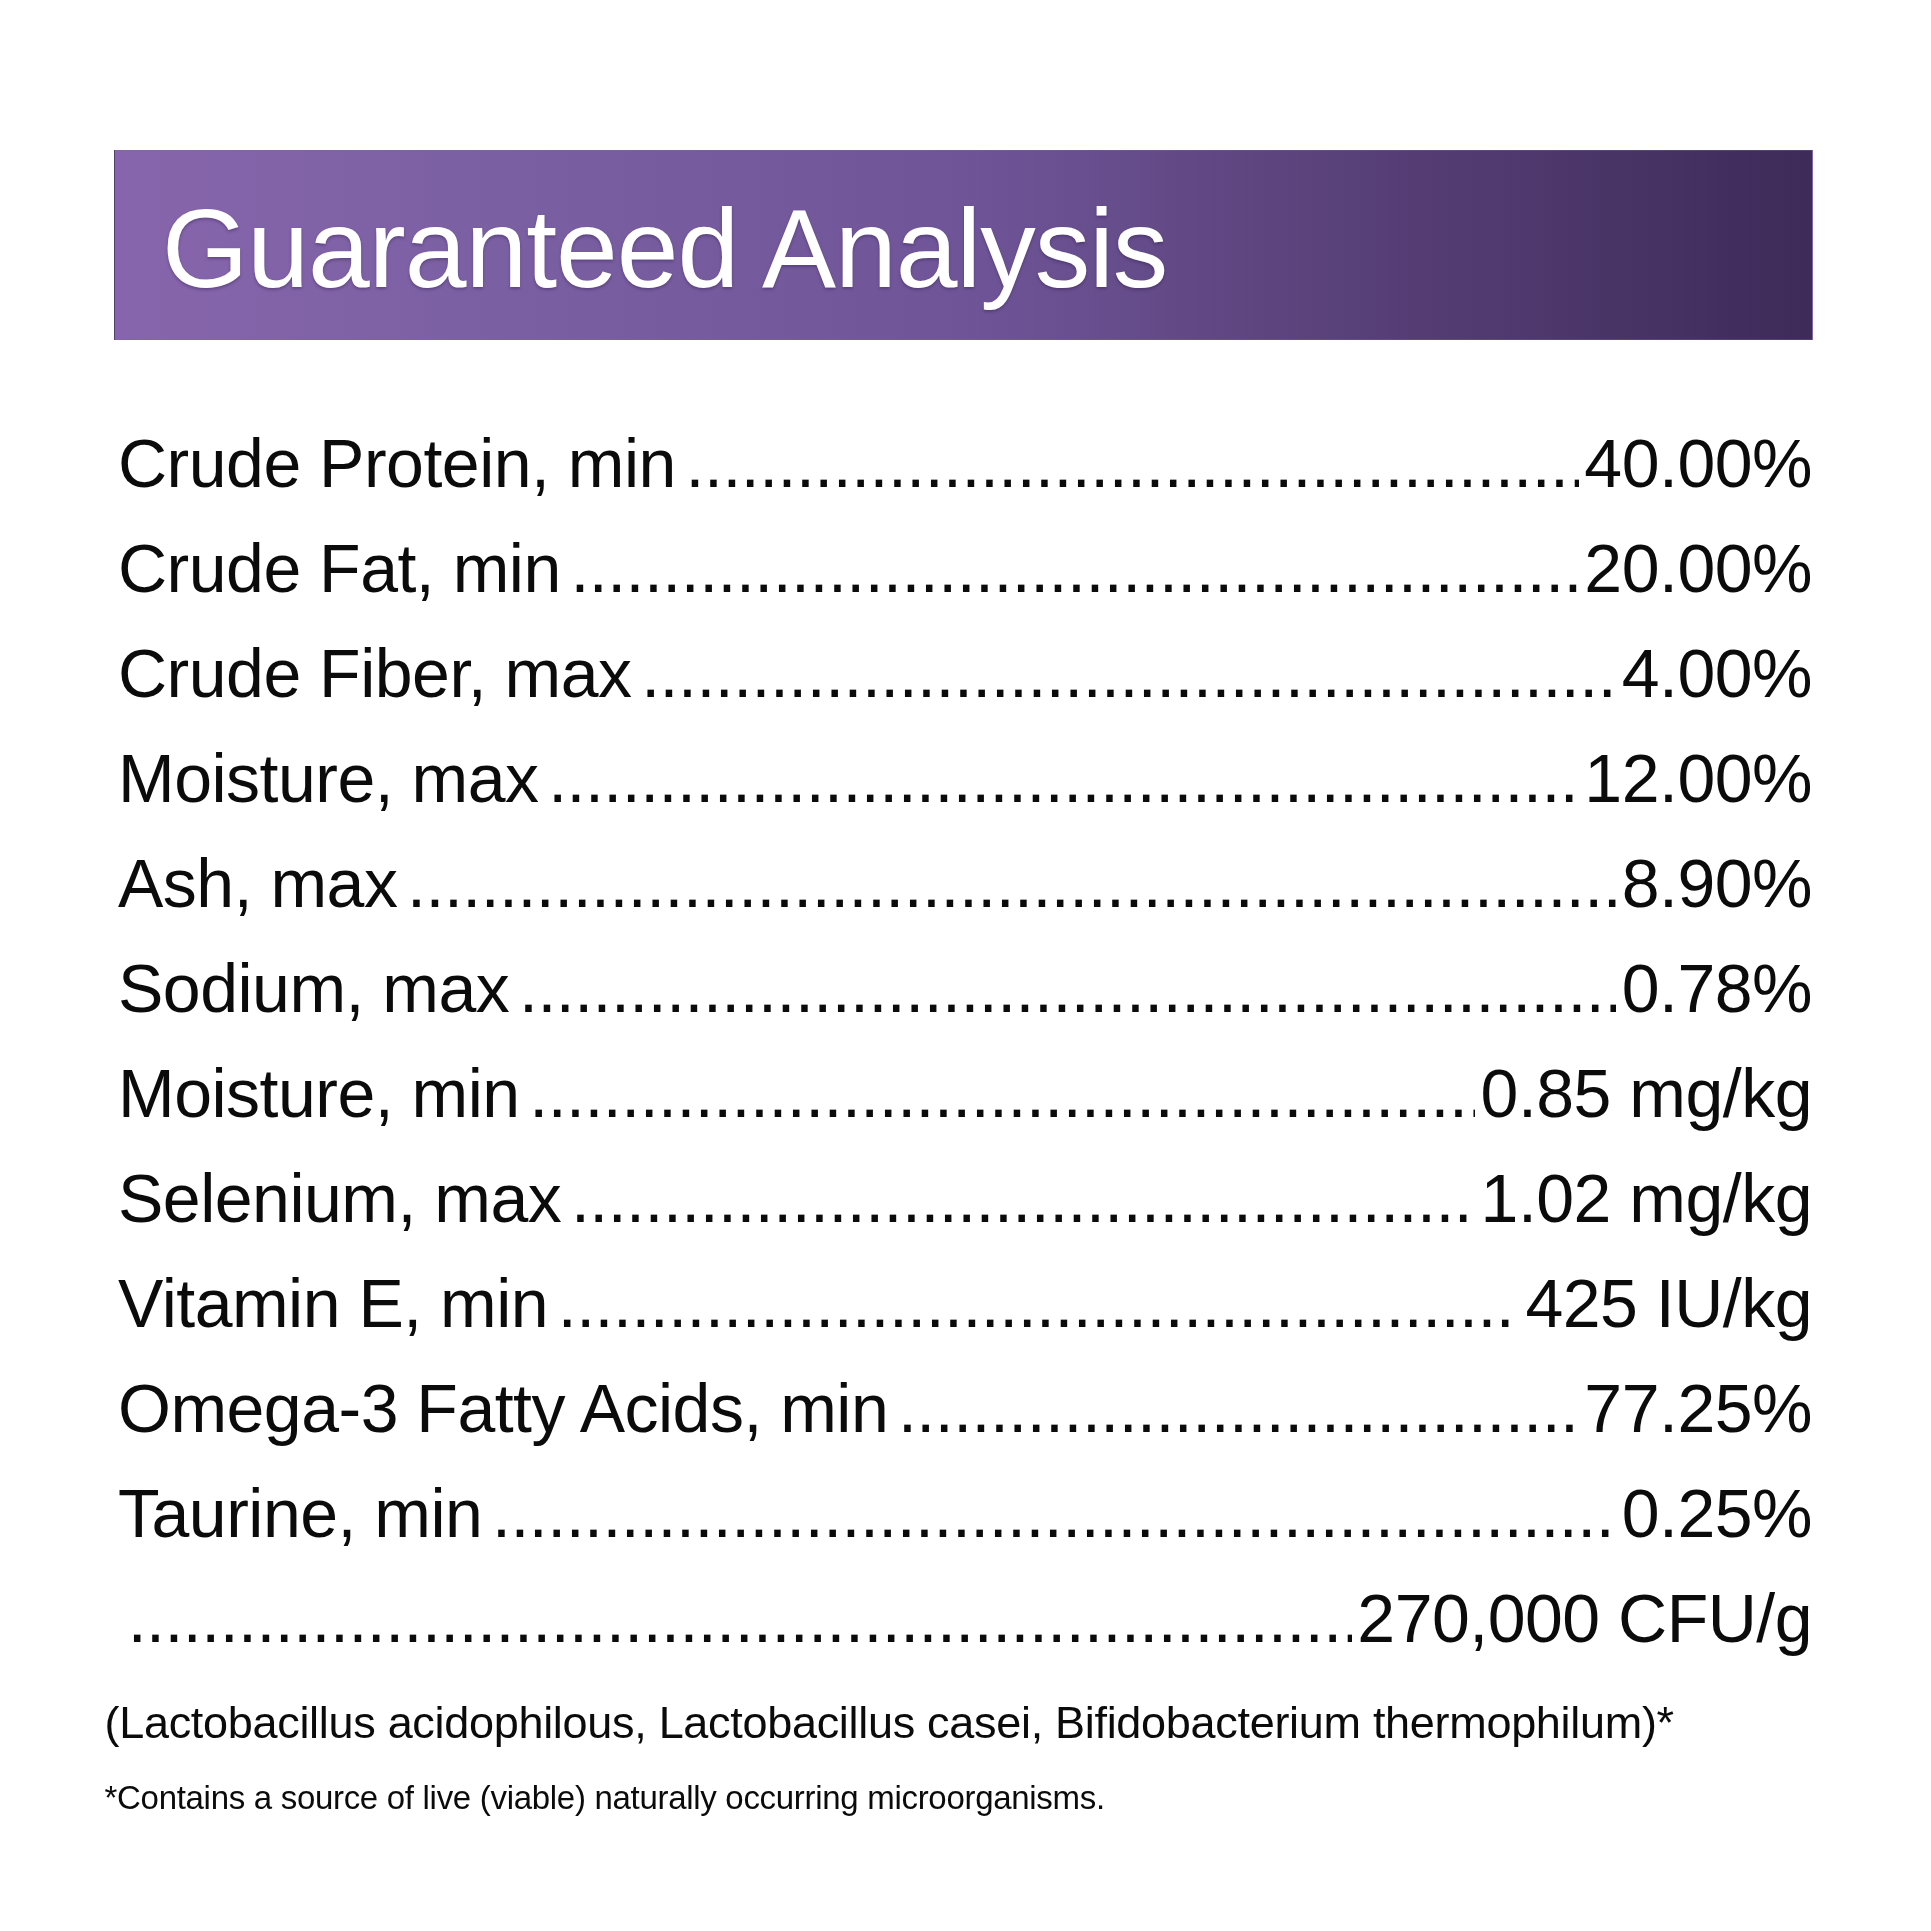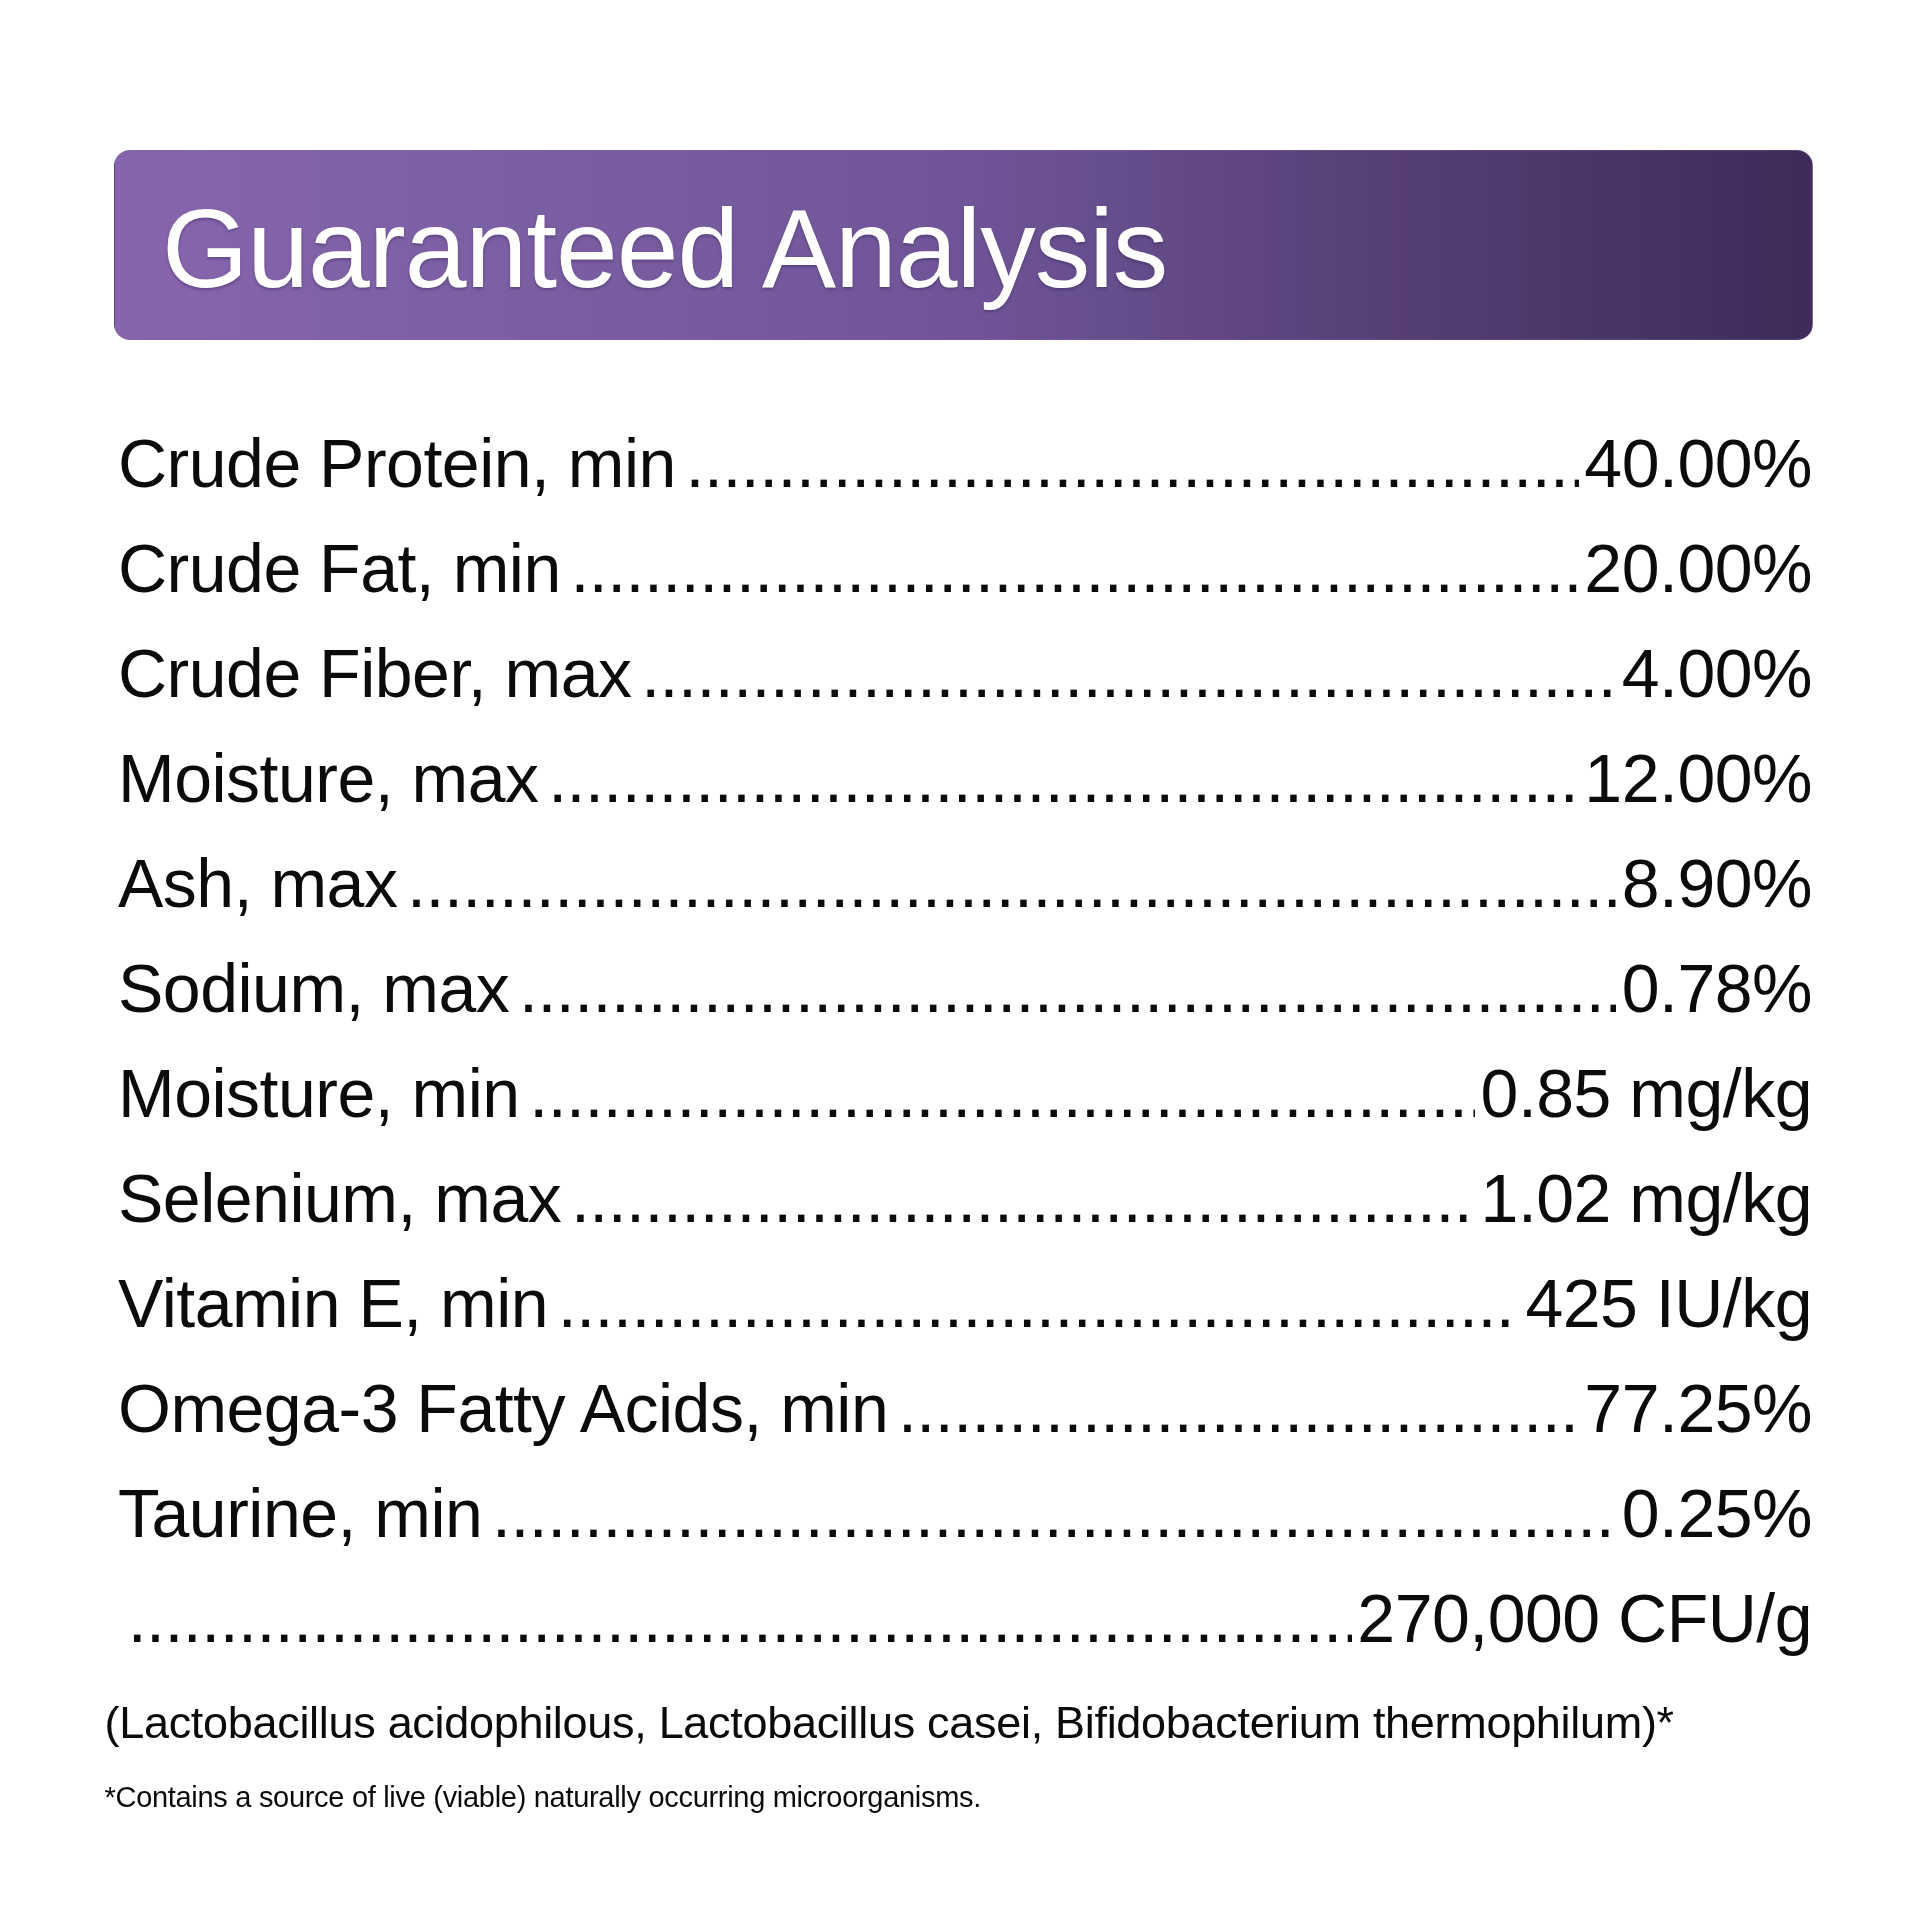--- a/index.html
+++ b/index.html
@@ -62,32 +62,32 @@
   .row .value { flex: 0 0 auto; text-align: right; }
 
   .footnotes { margin-top: 13.5px; margin-left: -13.5px; }
   .footnote-italic {
     font-size: 45px;
     line-height: 75px;
     letter-spacing: -0.3px;
     white-space: nowrap;
   }
   .footnote-note {
-    font-size: 29px;
+    font-size: 33px;
     line-height: 75px;
     letter-spacing: -0.3px;
     white-space: nowrap;
   }
 </style>
 </head>
 <body>
 
 <div id="canvas">
 
-  <div class="header-bar" style="background: linear-gradient(to right, rgb(135, 101, 172) 0%, rgb(124, 96, 164) 20%, rgb(111, 85, 152) 50%, rgb(88, 64, 120) 73%, rgb(62, 43, 89) 100%); border-radius: 16px;">
+  <div class="header-bar" style="background: linear-gradient(to right, rgb(135, 101, 172) 0%, rgb(124, 96, 164) 20%, rgb(111, 85, 152) 50%, rgb(88, 64, 120) 73%, rgb(62, 43, 89) 100%);">
     <div class="header-title">Guaranteed Analysis</div>
   </div>
 
   <div class="content">
     <div id="rows-host">
   <div class="row">
     <span class="label">Crude Protein, min</span>
     <span class="dots" aria-hidden="true">................................................................................................................................................................</span>
     <span class="value">40.00%</span>
   </div>

